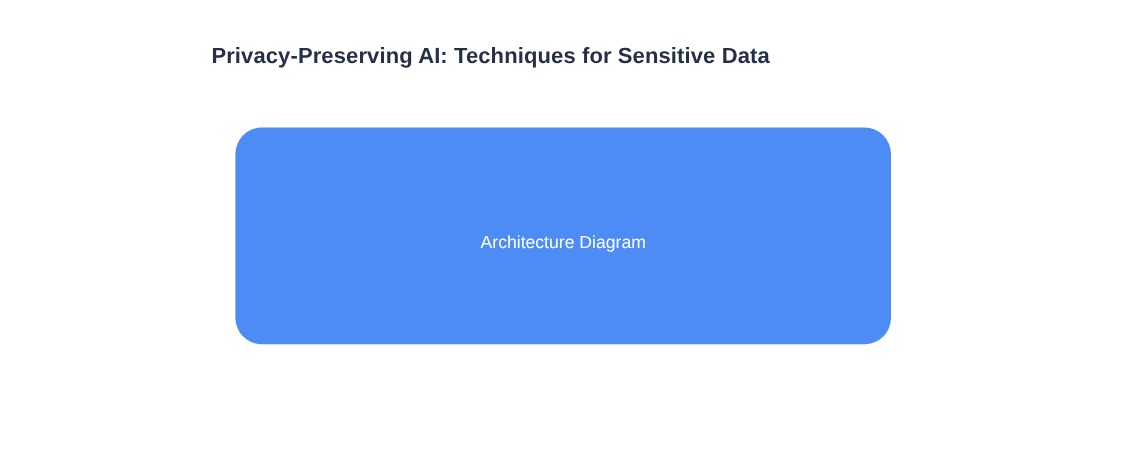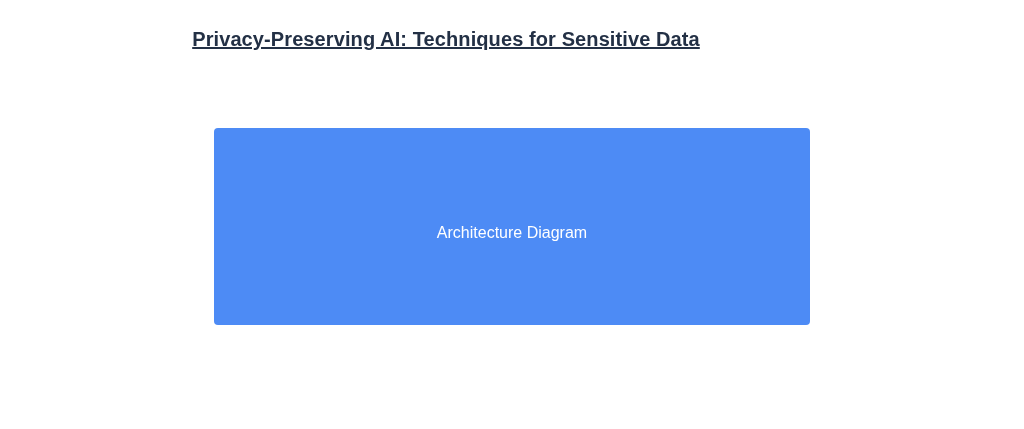--- a/index.html
+++ b/index.html
@@ -19,40 +19,39 @@
     position: relative;
     width: 1024px;
     height: 429px;
     background: #ffffff;
     box-sizing: border-box;
   }
 
   .slide-title {
     position: absolute;
     left: 0;
-    top: 26px;
+    top: 38px;
     width: 892px;
     text-align: center;
     font-size: 20px;
     font-weight: bold;
     color: #233045;
     letter-spacing: 0.1px;
     line-height: 26px;
     white-space: nowrap;
-    text-decoration: underline;
   }
 
   .diagram-placeholder {
     position: absolute;
     left: 214px;
-    top: 128px;
+    top: 116px;
     width: 596px;
     height: 197px;
     background: #4d8bf5;
-    border-radius: 4px;
+    border-radius: 24px;
     box-sizing: border-box;
     display: flex;
     align-items: center;
     justify-content: center;
   }
 
   .diagram-placeholder-label {
     font-size: 16px;
     font-weight: normal;
     color: #ffffff;

